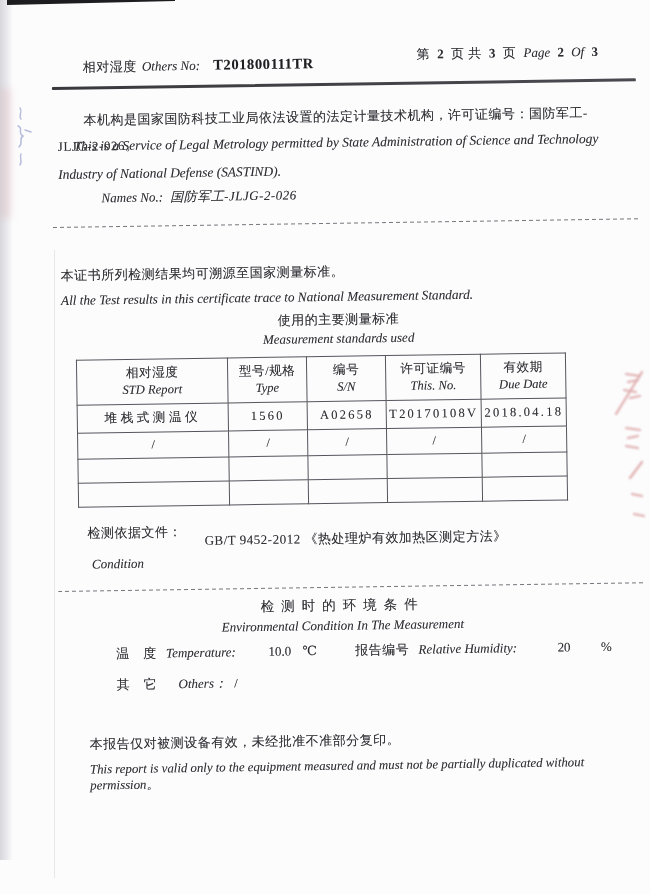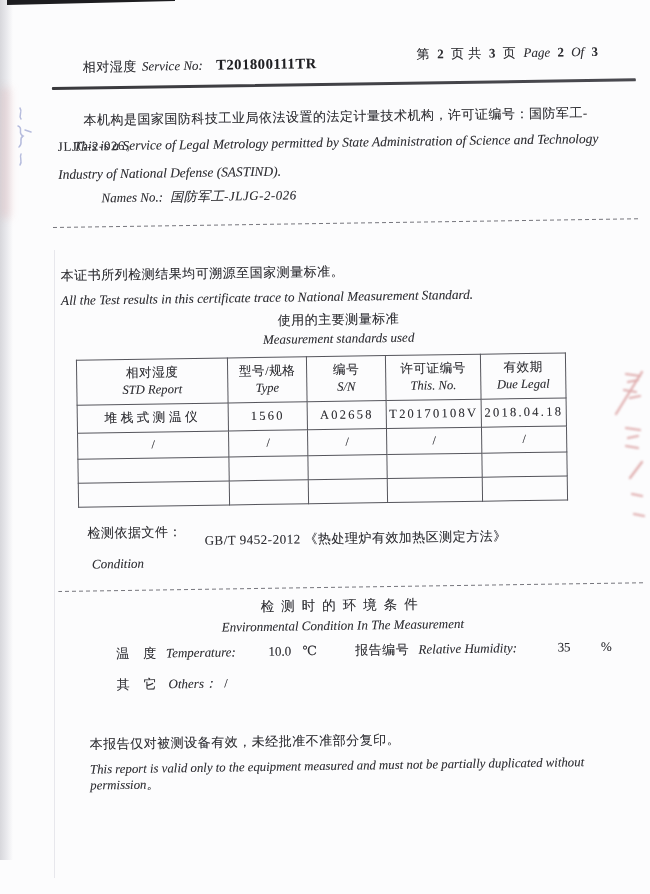--- a/index.html
+++ b/index.html
@@ -78,21 +78,21 @@
       <path d="M46,96 L34,112"></path>
       <path d="M36,128 L46,130"></path>
       <path d="M38,148 L48,150"></path>
     </g>
   </svg>
 
   <div class="tilt">
 
     <div class="abs" style="left:88px;top:55px;font-size:13px;">
       <span class="zh">相对湿度</span>
-      <span class="it" style="margin-left:2px;">Service No:</span>
+      <span class="it" style="margin-left:2px;">Others No:</span>
       <span class="b" style="font-size:14.5px;margin-left:10px;letter-spacing:.6px;color:#1f1f22;">T201800111TR</span>
     </div>
     <div class="abs" style="left:420px;top:47px;font-size:13px;">
       <span class="pgseg zh">第</span>
       <span class="pgseg b">2</span>
       <span class="pgseg zh">页 共</span>
       <span class="pgseg b">3</span>
       <span class="pgseg zh">页</span>
       <span class="pgseg it">Page</span>
       <span class="pgseg b">2</span>
@@ -128,21 +128,21 @@
           <span class="zh">型号/规格</span><br>
           <span class="it">Type</span></th>
         <th class="c2">
           <span class="zh">编号</span><br>
           <span class="it">S/N</span></th>
         <th class="c3">
           <span class="zh">许可证编号</span><br>
           <span class="it">This. No.</span></th>
         <th class="c4">
           <span class="zh">有效期</span><br>
-          <span class="it">Due Legal</span></th>
+          <span class="it">Due Date</span></th>
       </tr>
       <tr class="r-data">
         <td class="namecell">堆栈式测温仪</td>
         <td>1560</td>
         <td>A02658</td>
         <td>T20170108V</td>
         <td>2018.04.18</td>
       </tr>
       <tr class="r-slash">
         <td>/</td>
@@ -183,27 +183,27 @@
       <span class="zh">温　度</span>
       <span class="it" style="margin-left:6px;">Temperature:</span>
       <span class="gap1"></span>
       <span>10.0</span>
       <span style="margin-left:8px;">℃</span>
     </div>
     <div class="abs" style="left:352px;top:642px;font-size:13px;">
       <span class="zh">报告编号</span>
       <span class="it" style="margin-left:6px;">Relative Humidity:</span>
       <span class="gap2"></span>
-      <span>35</span>
+      <span>20</span>
       <span class="gap3"></span>
       <span>%</span>
     </div>
     <div class="abs" style="left:113px;top:673px;font-size:13px;">
       <span class="zh">其　它</span>
-      <span class="it" style="margin-left:8px;">Others：</span>
+      <span class="it" style="margin-left:18px;">Others：</span>
       <span style="margin-left:4px;">/</span>
     </div>
 
     <div class="abs zh" style="left:85px;top:732px;font-size:13px;">本报告仅对被测设备有效，未经批准不准部分复印。</div>
     <div class="abs it" style="left:85px;top:759px;width:566px;font-size:12.8px;">This report is valid only to the equipment measured and must not be partially duplicated without permission。</div>
 
   </div>
 </div>
 
 </body></html>

